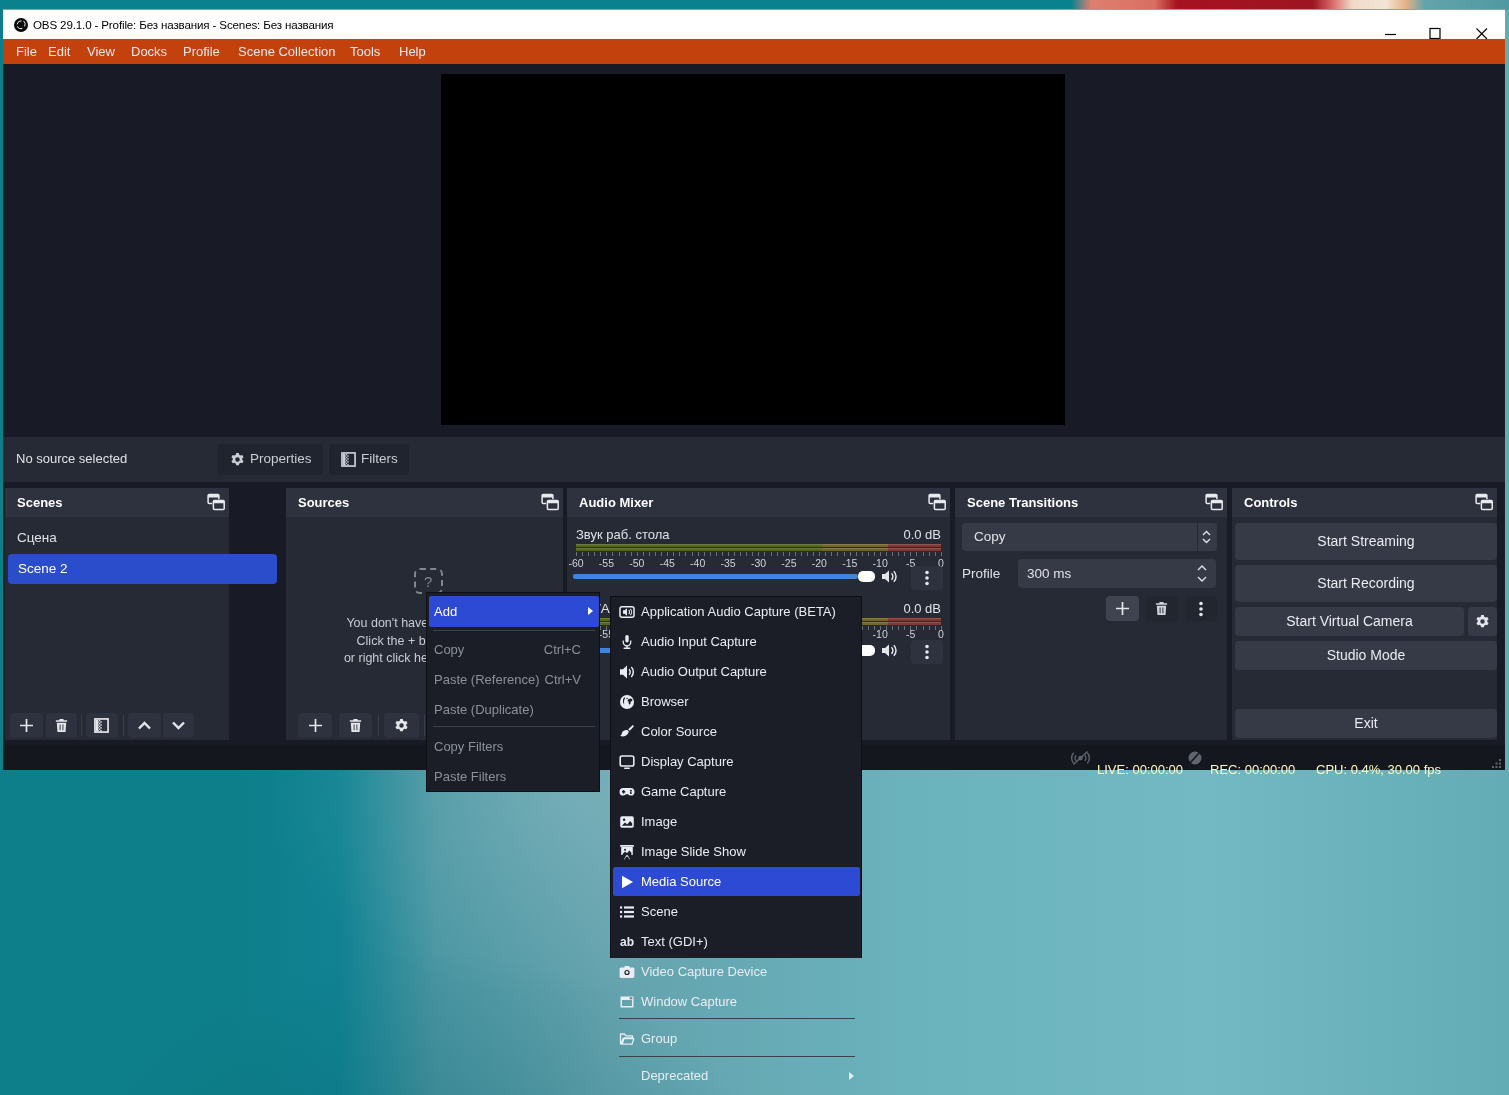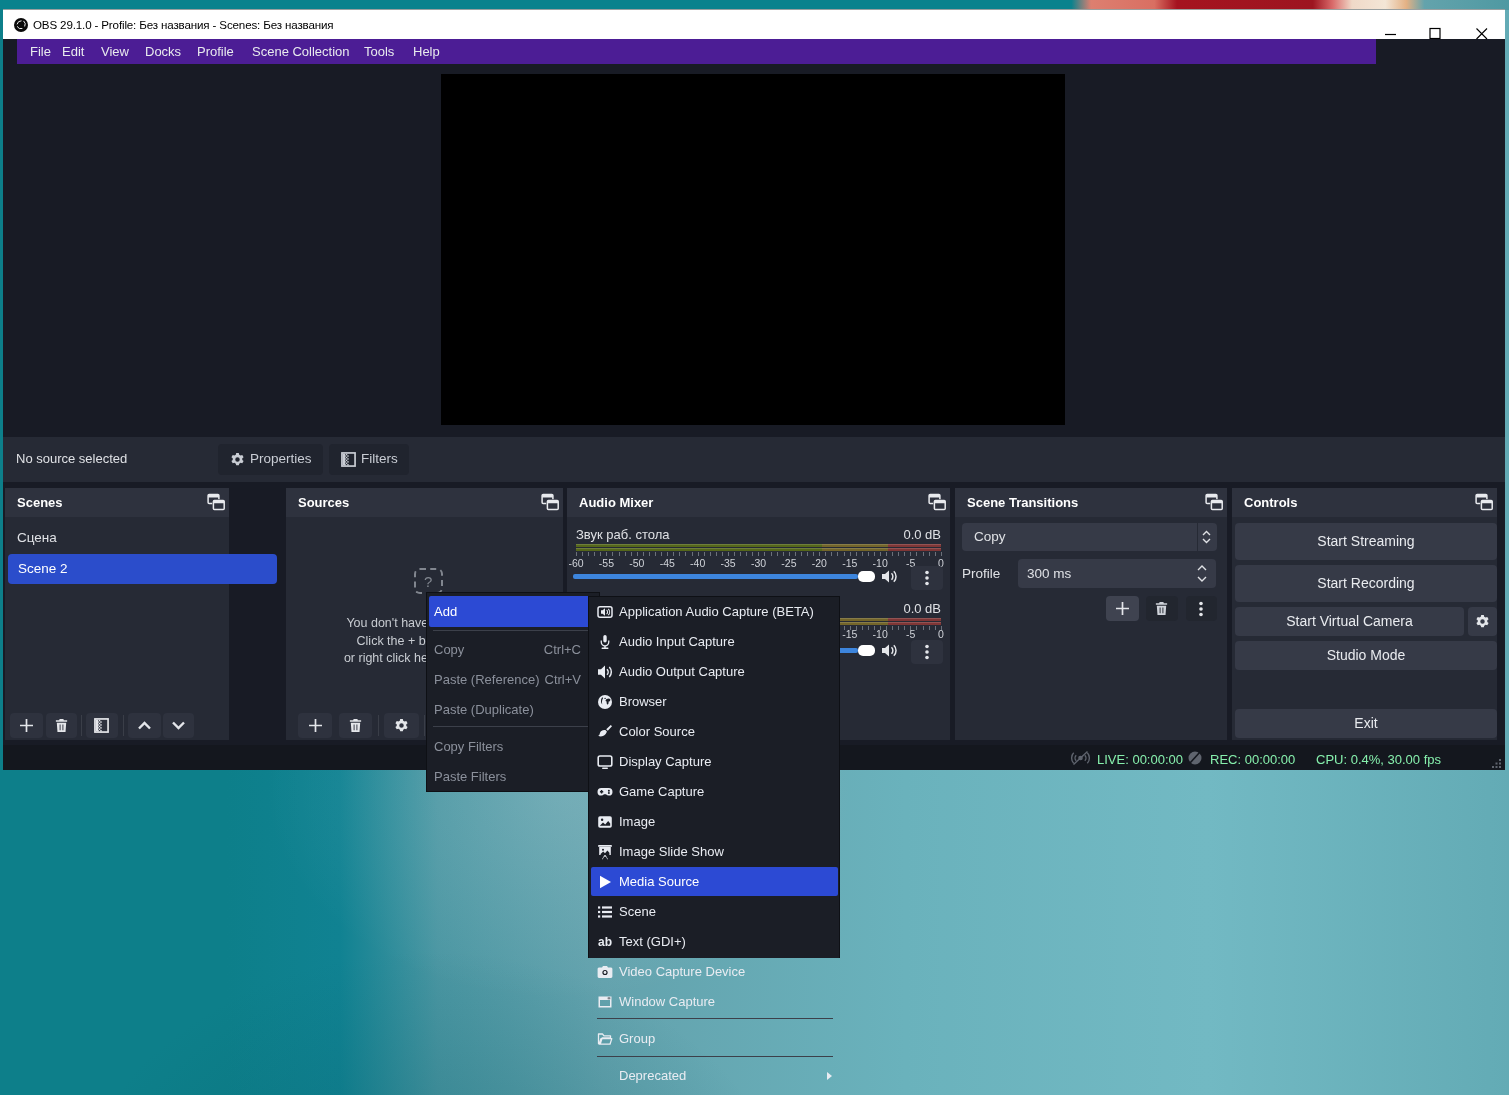--- a/index.html
+++ b/index.html
@@ -6,31 +6,31 @@
 .abs{position:absolute}
 #desk{position:absolute;inset:0;background:
  radial-gradient(420px 300px at 560px 790px, rgba(235,245,247,0.16), transparent 70%),
  radial-gradient(520px 430px at 430px 1260px, rgba(8,95,107,0.45), transparent 72%),
  linear-gradient(90deg,#0d7f8a 0%,#0d7f8a 15%,#108292 22.5%,#4a96a2 29%,#63a2ad 40%,#6ab2bc 60%,#72b9c3 80%,#63abb5 100%)}
 #topstrip{position:absolute;left:0;top:0;width:1509px;height:10px;background:
  linear-gradient(90deg,#0a828d 0%,#0a828d 71%,#dd7f70 72.3%,#d96f62 76.5%,#a5131f 78%,#9d1520 87%,#d96a6a 88.3%,#f0d9c8 89.6%,#f3e6d6 91.8%,#e3b184 93.2%,#63a3ac 94.4%,#4f99a2 100%)}
 #win{position:absolute;left:3px;top:9px;width:1502px;height:761px;background:#181b25}
 #titlebar{position:absolute;left:3px;top:9px;width:1502px;height:30px;background:#ffffff;color:#000;border-top:1px solid #9aa0a0}
 #title-text{position:absolute;left:30px;top:8px;font-size:11.6px;color:#000;letter-spacing:-0.15px}
-#menubar{position:absolute;left:17px;top:39px;width:1359px;height:25px;background:#4c1d95}
+#menubar{position:absolute;left:3px;top:39px;width:1502px;height:25px;background:#c2410c}
 .menuitem{position:absolute;top:5px;font-size:13px;color:#e8eaee}
 #preview{position:absolute;left:441px;top:74px;width:624px;height:351px;background:#000}
 #srcbar{position:absolute;left:3px;top:437px;width:1502px;height:45px;background:#262a35}
 #srcbar .nosel{position:absolute;left:13px;top:14px;font-size:13px;color:#dfe1e5}
 .tbtn{position:absolute;background:#20242e;border-radius:4px;color:#c9cdd4;font-size:13.5px}
 .dock{position:absolute;background:#262a35}
 .dockhead{position:absolute;left:0;top:0;right:0;height:29px;background:#2e323e}
 .dockhead .t{position:absolute;left:12px;top:7px;font-size:13px;font-weight:bold;color:#fff}
 .statusbar{position:absolute;left:3px;top:745px;width:1502px;height:25px;background:#14171e}
-.sbtxt{position:absolute;top:7px;font-size:13px;color:#86efac}
+.sbtxt{position:absolute;top:17px;font-size:13px;color:#fef9c3}
 .menu{position:absolute;background:#1b1e26;border:1px solid #0e1015}
 .mi{position:absolute;font-size:13px;color:#e9ecf2}
 .mi.dis{color:#8b909b}
 .msep{position:absolute;height:1px;background:#3c404a}
 .hl{position:absolute;background:#2c4ad4;border-radius:2px}
 .btn3{position:absolute;border-radius:4px;background:#2e323e}
 .cbtn{position:absolute;border-radius:4px;background:#363a47;color:#e9ebef;font-size:14px;text-align:center}
 .meter{position:absolute;left:9px;width:365px;height:3px;box-shadow:inset 0 1px 0 rgba(255,255,255,.15);background:linear-gradient(90deg,#55671a 0%,#55671a 67.5%,#73652a 67.5%,#73652a 85.5%,#7f3636 85.5%,#7f3636 100%)}
 .ticks{position:absolute;left:9px;width:366px;height:4px;background:repeating-linear-gradient(90deg,rgba(130,136,146,.75) 0,rgba(130,136,146,.75) 1px,transparent 1px,transparent 6.08px)}
 .mlabels{position:absolute;left:9px;width:366px;height:12px}
@@ -393,21 +393,21 @@
   <span class="mi dis" style="left:7px;top:49px">Copy</span>
     <span class="mi dis" style="right:18px;top:49px">Ctrl+C</span>
   <span class="mi dis" style="left:7px;top:79px">Paste (Reference)</span>
     <span class="mi dis" style="right:18px;top:79px">Ctrl+V</span>
   <span class="mi dis" style="left:7px;top:109px">Paste (Duplicate)</span>
   <div class="msep" style="left:6px;top:133px;width:162px"></div>
   <span class="mi dis" style="left:7px;top:146px">Copy Filters</span>
   <span class="mi dis" style="left:7px;top:176px">Paste Filters</span>
 </div>
 
-<div class="menu" id="submenu" style="left:588px;top:596px;width:252px;height:362px;border-bottom:none">
+<div class="menu" id="submenu" style="left:610px;top:596px;width:252px;height:362px;border-bottom:none">
   <div class="hl" style="left:2px;top:270px;width:247px;height:29px"></div>
   <svg class="smico" style="top:7px" viewBox="0 0 16 16">
       <rect x="1" y="2.7" width="14" height="10.6" rx="2" fill="none" stroke="#e9ecf2" stroke-width="1.5"></rect>
       <path fill="#e9ecf2" d="M4 6.2h1.6L8 4.3v7.4L5.6 9.8H4z"></path>
       <path d="M9.6 5.8a3 3 0 0 1 0 4.4M11.3 4.8a4.6 4.6 0 0 1 0 6.4" fill="none" stroke="#e9ecf2" stroke-width="1.1"></path>
     </svg>
   <span class="smi" style="top:7px">Application Audio Capture (BETA)</span>
   <svg class="smico" style="top:37px" viewBox="0 0 16 16">
       <g fill="#e9ecf2">
         <rect x="6.3" y="1" width="3.4" height="7.5" rx="1.7"></rect>

